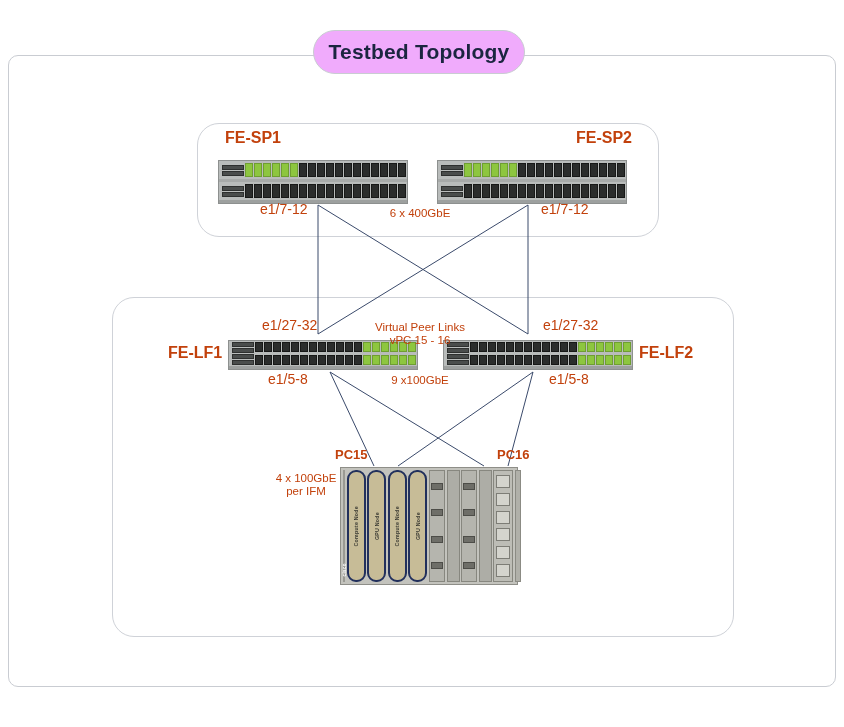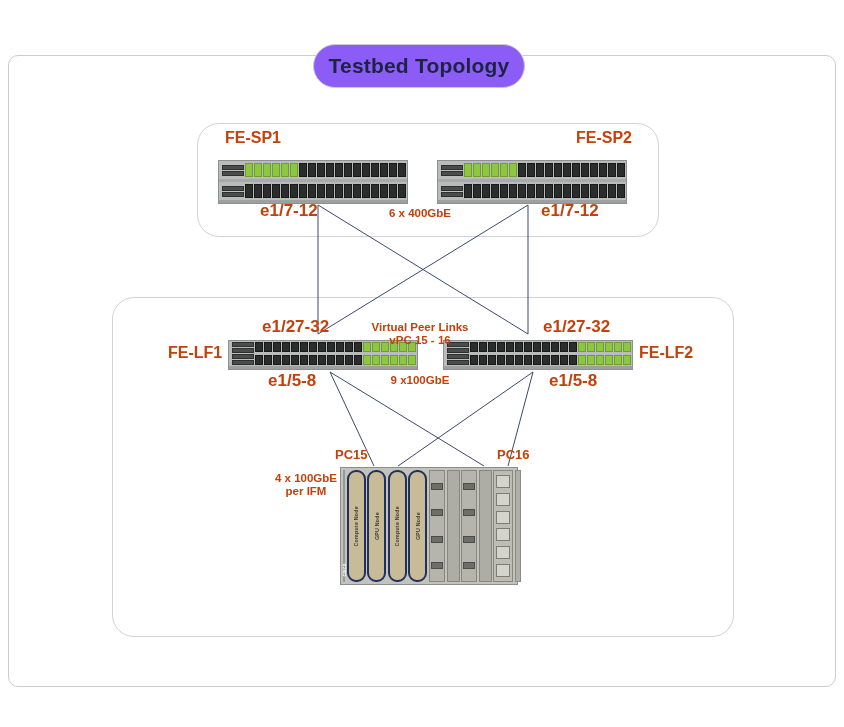--- a/index.html
+++ b/index.html
@@ -7,40 +7,40 @@
        font-family:"Liberation Sans","DejaVu Sans",sans-serif;
        color:#1c2b4a;overflow:hidden;}
 
   .canvas{position:absolute;left:0;top:0;width:844px;height:727px;}
 
   
   .outer-frame{position:absolute;left:8px;top:55px;width:826px;height:630px;
       border:1px solid #c9ccd2;border-radius:10px;background:#fff;}
 
   
-  .pill{position:absolute;background:#8b5cf6;border:1px solid #c9ccd2;
+  .pill{position:absolute;background:#f0abfc;border:1px solid #c9ccd2;
         border-radius:22px;display:flex;align-items:center;justify-content:center;
-        font-weight:bold;color:#1b2540;letter-spacing:.2px;z-index:40;margin-top:14px;}
+        font-weight:bold;color:#1b2540;letter-spacing:.2px;z-index:40;}
   #title-pill{left:313px;top:30px;width:210px;height:42px;font-size:21px;}
   #footer-pill{left:291px;top:666px;width:253px;height:42px;font-size:21px;}
 
   
   .group-box{position:absolute;border:1px solid #cfd2d8;border-radius:22px;background:transparent;}
   #spine-group{left:197px;top:123px;width:460px;height:112px;}
   #leaf-group{left:112px;top:297px;width:620px;height:338px;}
 
   
   svg.links{position:absolute;left:0;top:0;width:844px;height:727px;
             pointer-events:none;z-index:5;}
 
   
   .lbl{position:absolute;color:#c2410c;white-space:pre;z-index:20;}
   .dev-name{font-size:16px;font-weight:bold;}
-  .port{font-size:17px;font-weight:bold;}
-  .link-lbl{font-size:11.5px;font-weight:bold;text-align:center;line-height:13px;}
+  .port{font-size:14px;font-weight:normal;}
+  .link-lbl{font-size:11.5px;font-weight:normal;text-align:center;line-height:13px;}
   .cap{font-size:11.5px;font-weight:bold;text-align:center;}
 
   #lbl-sp1{left:225px;top:129px;}
   #lbl-sp2{left:576px;top:129px;}
   #lbl-lf1{left:168px;top:344px;}
   #lbl-lf2{left:639px;top:344px;}
 
   #port-sp1{left:260px;top:201px;}
   #port-sp2{left:541px;top:201px;}
   #port-lf1-top{left:262px;top:317px;}

